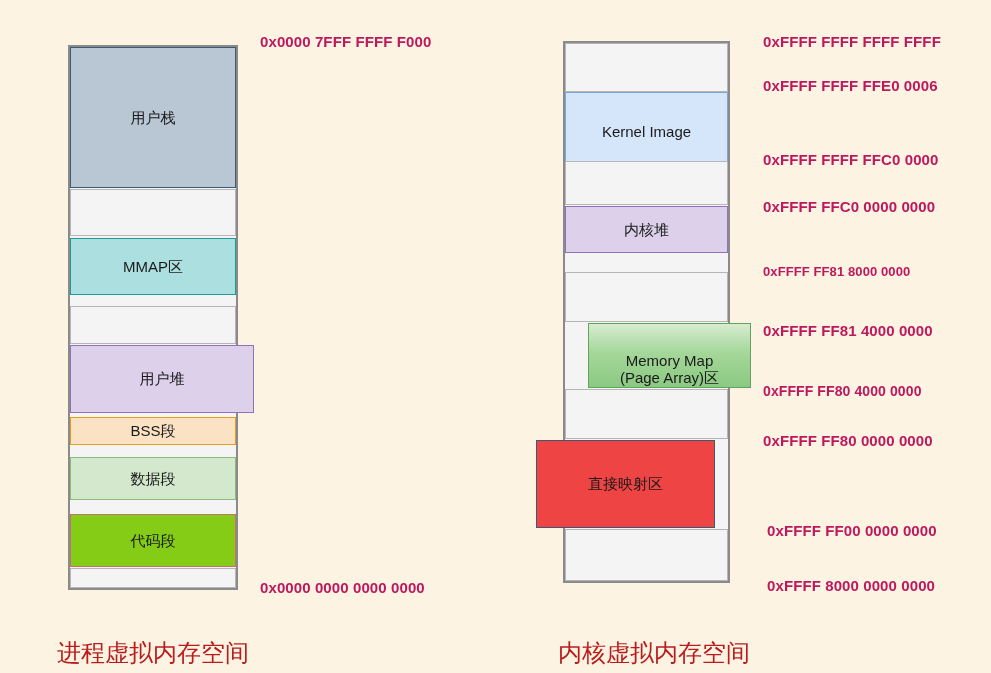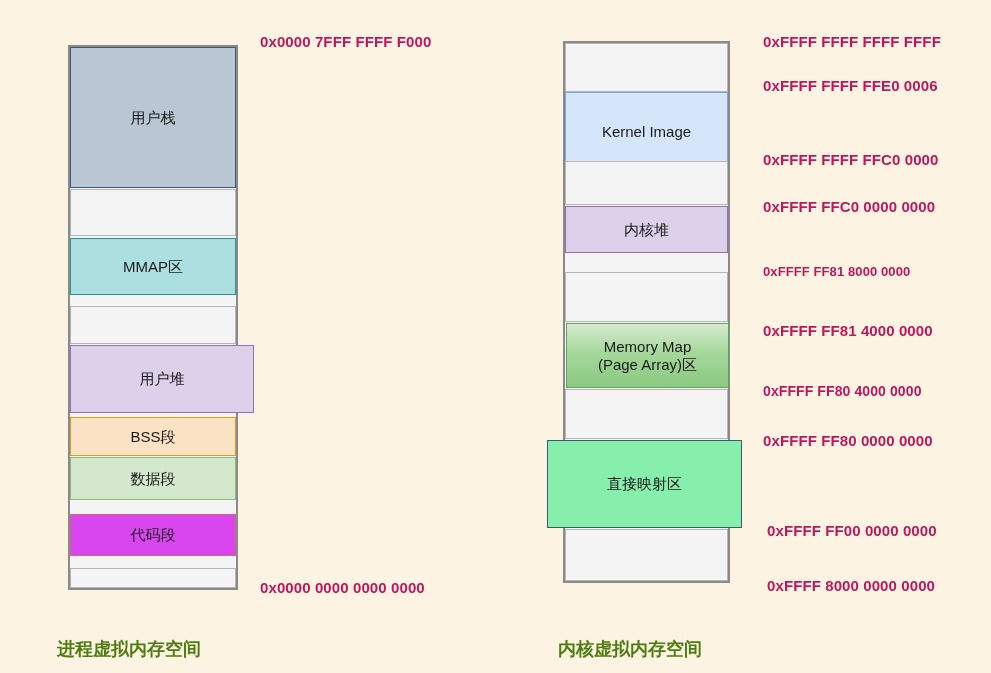--- a/index.html
+++ b/index.html
@@ -53,23 +53,23 @@
     position: absolute;
     font-weight: bold;
     color: #be185d;
     white-space: nowrap;
     letter-spacing: 0.1px;
   }
 
   
   .caption {
     position: absolute;
-    font-weight: bold;
-    font-size: 18px;
-    color: #4d7c0f;
+    font-weight: normal;
+    font-size: 24px;
+    color: #b91c1c;
     white-space: nowrap;
   }
 </style>
 </head>
 <body>
 
 <div id="canvas">
 
   <div class="col-frame" id="proc-frame" style="left: 68px; top: 45px; width: 170px; height: 545px;"></div>
   <div id="proc-blocks">
@@ -81,27 +81,27 @@
       </div>
       <div class="block" style="left: 70px; top: 238px; width: 166px; height: 57px; background: rgb(172, 224, 224); border: 1.5px solid rgb(29, 155, 155); font-size: 15px;">
         <span class="lbl">MMAP区</span>
       </div>
       <div class="block" style="left: 70px; top: 306px; width: 166px; height: 38px; background: rgb(244, 244, 245); border: 1.5px solid rgb(182, 182, 182); font-size: 15px;">
         <span class="lbl"></span>
       </div>
       <div class="block" style="left: 70px; top: 345px; width: 184px; height: 68px; background: rgb(221, 208, 234); border: 1.5px solid rgb(147, 112, 184); font-size: 15px;">
         <span class="lbl">用户堆</span>
       </div>
-      <div class="block" style="left: 70px; top: 417px; width: 166px; height: 39px; background: rgb(252, 226, 196); border: 1.5px solid rgb(223, 160, 26); font-size: 15px;">
+      <div class="block" style="left: 70px; top: 417px; width: 166px; height: 28px; background: rgb(252, 226, 196); border: 1.5px solid rgb(223, 160, 26); font-size: 15px;">
         <span class="lbl">BSS段</span>
       </div>
       <div class="block" style="left: 70px; top: 457px; width: 166px; height: 43px; background: rgb(211, 232, 205); border: 1.5px solid rgb(139, 189, 121); font-size: 15px;">
         <span class="lbl">数据段</span>
       </div>
-      <div class="block" style="left: 70px; top: 514px; width: 166px; height: 42px; background: #d946ef; border: 1.5px solid rgb(201, 111, 111); font-size: 15px;">
+      <div class="block" style="left: 70px; top: 514px; width: 166px; height: 53px; background: #84cc16; border: 1.5px solid rgb(201, 111, 111); font-size: 15px;">
         <span class="lbl">代码段</span>
       </div>
       <div class="block" style="left: 70px; top: 568px; width: 166px; height: 20px; background: rgb(244, 244, 245); border: 1.5px solid rgb(182, 182, 182); font-size: 15px;">
         <span class="lbl"></span>
       </div>
     </div>
   <div id="proc-addrs">
       <div class="addr" style="left: 260px; top: 33px; font-size: 15px;">0x0000 7FFF FFFF F000</div>
       <div class="addr" style="left: 260px; top: 579px; font-size: 15px;">0x0000 0000 0000 0000</div>
     </div>
@@ -116,28 +116,28 @@
       </div>
       <div class="block" style="left: 565px; top: 161px; width: 163px; height: 44px; background: rgb(244, 244, 245); border: 1.5px solid rgb(182, 182, 182); font-size: 15px;">
         <span class="lbl"></span>
       </div>
       <div class="block" style="left: 565px; top: 206px; width: 163px; height: 47px; background: rgb(221, 208, 234); border: 1.5px solid rgb(147, 112, 184); font-size: 15px;">
         <span class="lbl">内核堆</span>
       </div>
       <div class="block" style="left: 565px; top: 272px; width: 163px; height: 50px; background: rgb(244, 244, 245); border: 1.5px solid rgb(182, 182, 182); font-size: 15px;">
         <span class="lbl"></span>
       </div>
-      <div class="block" style="left: 566px; top: 323px; width: 163px; height: 65px; background: linear-gradient(rgb(215, 236, 208) 0%, rgb(165, 215, 154) 45%, rgb(139, 201, 130) 100%); border: 1.5px solid rgb(99, 164, 92); font-size: 15px;">
+      <div class="block" style="left: 588px; top: 323px; width: 163px; height: 65px; background: linear-gradient(rgb(215, 236, 208) 0%, rgb(165, 215, 154) 45%, rgb(139, 201, 130) 100%); border: 1.5px solid rgb(99, 164, 92); font-size: 15px; align-items: flex-end;">
         <span class="lbl">Memory Map
 (Page Array)区</span>
       </div>
       <div class="block" style="left: 565px; top: 389px; width: 163px; height: 50px; background: rgb(244, 244, 245); border: 1.5px solid rgb(182, 182, 182); font-size: 15px;">
         <span class="lbl"></span>
       </div>
-      <div class="block" style="left: 547px; top: 440px; width: 195px; height: 88px; background: #86efac; border: 1.5px solid rgb(60, 90, 115); font-size: 15px;">
+      <div class="block" style="left: 536px; top: 440px; width: 179px; height: 88px; background: #ef4444; border: 1.5px solid rgb(60, 90, 115); font-size: 15px;">
         <span class="lbl">直接映射区</span>
       </div>
       <div class="block" style="left: 565px; top: 529px; width: 163px; height: 52px; background: rgb(244, 244, 245); border: 1.5px solid rgb(182, 182, 182); font-size: 15px;">
         <span class="lbl"></span>
       </div>
     </div>
   <div id="kern-addrs">
       <div class="addr" style="left: 763px; top: 33px; font-size: 15px;">0xFFFF FFFF FFFF FFFF</div>
       <div class="addr" style="left: 763px; top: 77px; font-size: 15px;">0xFFFF FFFF FFE0 0006</div>
       <div class="addr" style="left: 763px; top: 151px; font-size: 15px;">0xFFFF FFFF FFC0 0000</div>

